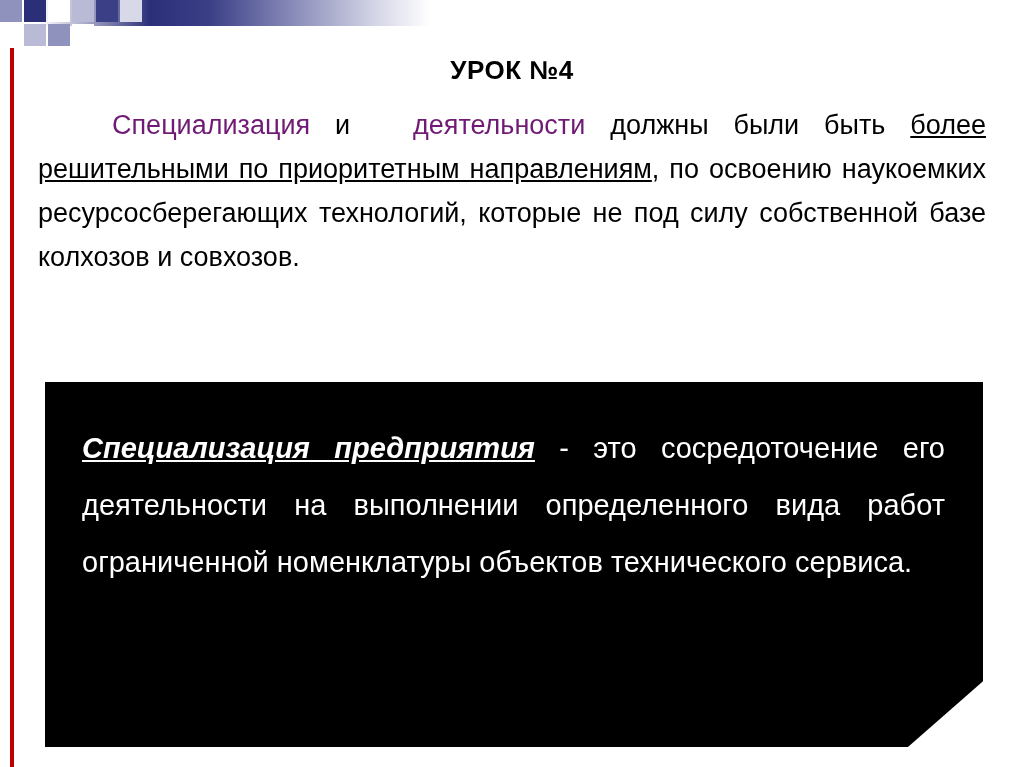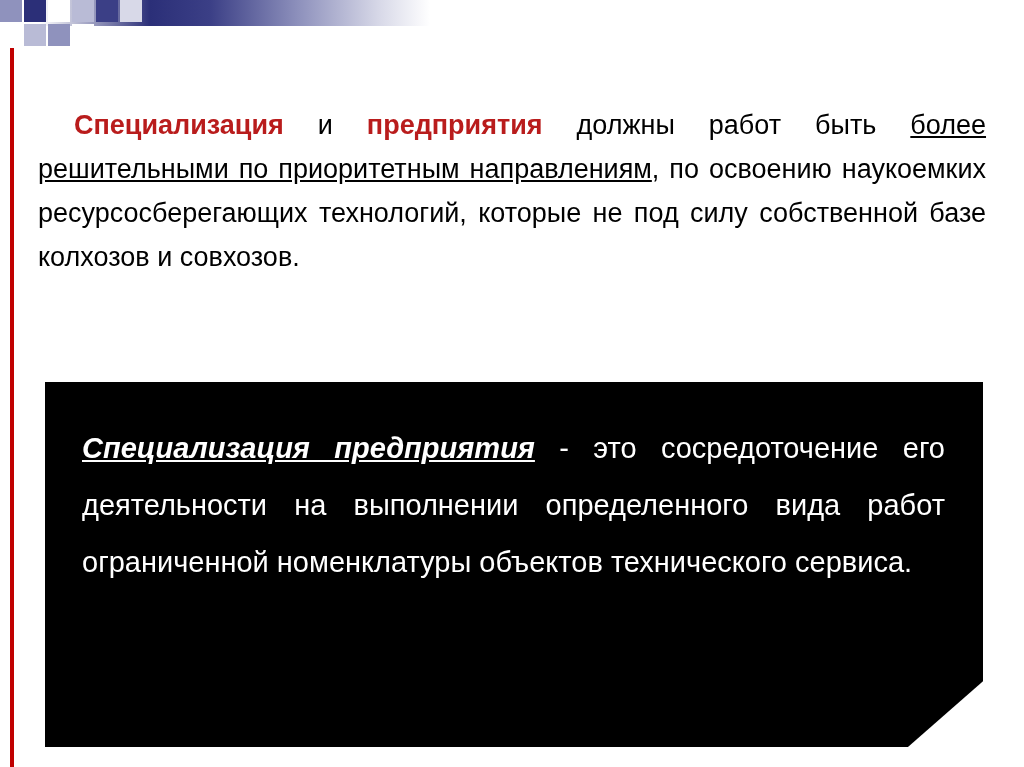--- a/index.html
+++ b/index.html
@@ -81,22 +81,23 @@
     top: 103px;
     left: 38px;
     width: 948px;
     font-size: 27px;
     line-height: 44px;
     color: #000000;
     text-align: justify;
     text-indent: 36px;
   }
   .body-text .hl {
-    color: #b91c1c;
-    font-weight: bold;
+    color: #701a75;
+    font-weight: normal;
+    margin-left: 38px;
   }
   .body-text .und {
     text-decoration: underline;
   }
 
   
   .callout {
     position: absolute;
     left: 45px;
     top: 382px;
@@ -134,23 +135,24 @@
       <div class="cell" style="left: 0px; top: 24px; width: 22px; height: 22px; background: rgb(255, 255, 255);"></div>
       <div class="cell" style="left: 24px; top: 24px; width: 22px; height: 22px; background: rgb(185, 187, 214);"></div>
       <div class="cell" style="left: 48px; top: 24px; width: 22px; height: 22px; background: rgb(143, 146, 189);"></div>
       <div class="cell" style="left: 72px; top: 24px; width: 22px; height: 22px; background: rgb(255, 255, 255);"></div>
       <div class="cell" style="left: 96px; top: 0px; width: 22px; height: 22px; background: rgb(59, 63, 134);"></div>
       <div class="cell" style="left: 120px; top: 0px; width: 22px; height: 22px; background: rgb(216, 217, 232);"></div>
     </div>
 
   <div class="left-rule"></div>
 
+  <div class="title">УРОК №4</div>
 
   <div class="body-text">
-    <span class="hl">Специализация</span><span> и </span><span class="hl">предприятия</span><span> должны работ быть </span><span class="und">более решительными по приоритетным направлениям</span><span>, по освоению наукоемких ресурсосберегающих технологий, которые не под силу собственной базе колхозов и совхозов.</span>
+    <span class="hl">Специализация</span><span> и </span><span class="hl">деятельности</span><span> должны были быть </span><span class="und">более решительными по приоритетным направлениям</span><span>, по освоению наукоемких ресурсосберегающих технологий, которые не под силу собственной базе колхозов и совхозов.</span>
   </div>
 
   <div class="callout">
     <div class="callout-inner">
       <span class="lead">Специализация предприятия</span><span> - это сосредоточение его деятельности на выполнении определенного вида работ ограниченной номенклатуры объектов технического сервиса.</span>
     </div>
   </div>
 
 </div>
 

